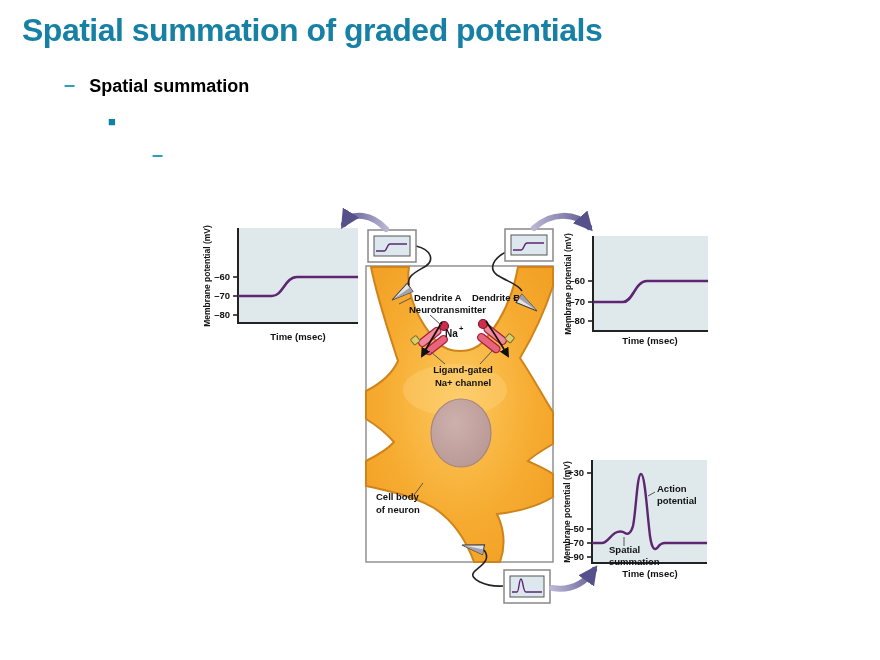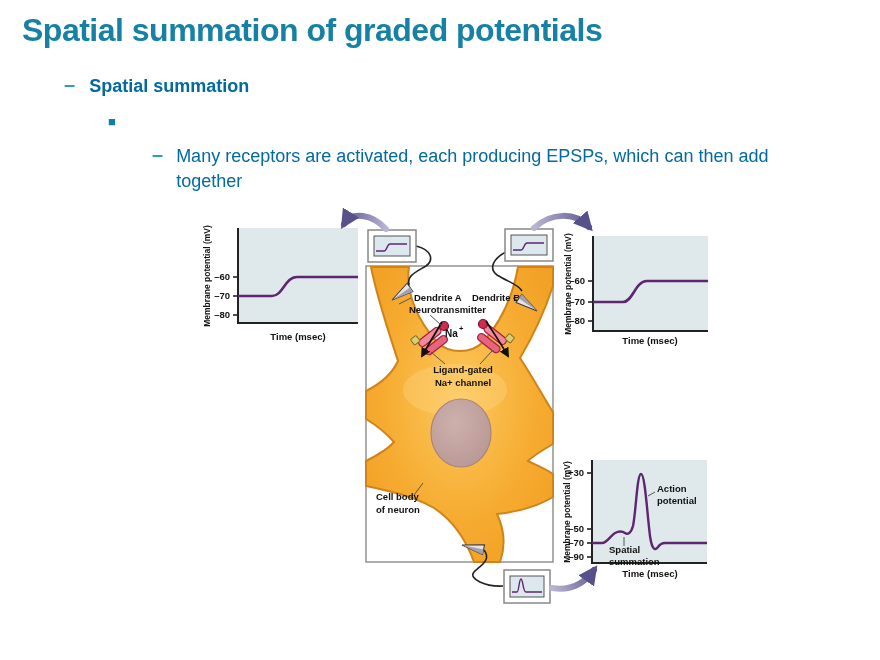--- a/index.html
+++ b/index.html
@@ -8,21 +8,21 @@
   .title{position:absolute;left:22px;top:12px;width:840px;
          font-family:Liberation Sans, sans-serif;font-weight:bold;font-size:32px;
          color:#1780A5;letter-spacing:-0.5px;}
   .bullets{position:absolute;left:0;top:70px;width:880px;}
   .brow{display:flex;align-items:flex-start;}
   .brow.l1{margin-left:64px;margin-top:4px;}
   .brow.l2{margin-left:108px;margin-top:13px;}
   .brow.l3{margin-left:152px;margin-top:12px;}
   .mark-dash{color:#2E9FB8;font-weight:bold;font-size:20px;line-height:20px;flex:0 0 auto;}
   .mark-sq{color:#0F81A6;font-size:13px;line-height:20px;flex:0 0 auto;margin-top:1px;}
-  .btxt{color:#0369a1;font-size:18px;line-height:1.35;margin-left:13px;}
+  .btxt{color:#000000;font-size:18px;line-height:1.35;margin-left:13px;}
   .l1 .btxt{font-weight:bold;margin-left:14px;}
   .l3 .btxt{max-width:615px;}
   svg text{font-family:"Liberation Sans",sans-serif;}
   .figwrap{position:absolute;left:0;top:0;}
 </style>
 </head>
 <body>
 
 <div class="slide">
 
@@ -31,21 +31,20 @@
   <div class="bullets">
     <div class="brow l1">
       <span class="mark-dash">–</span>
       <span class="btxt">Spatial summation</span>
     </div>
     <div class="brow l2">
       <span class="mark-sq">■</span>
     </div>
     <div class="brow l3">
       <span class="mark-dash">–</span>
-      <span class="btxt">Many receptors are activated, each producing EPSPs, which can then add together</span>
     </div>
   </div>
 
   <svg class="figwrap" width="880" height="660" viewBox="0 0 880 660">
     <defs>
       <radialGradient id="neurograd" cx="0.5" cy="0.45" r="0.75">
         <stop offset="0" stop-color="#FCC95E"></stop>
         <stop offset="0.55" stop-color="#F6AB30"></stop>
         <stop offset="1" stop-color="#EF9C1F"></stop>
       </radialGradient>

